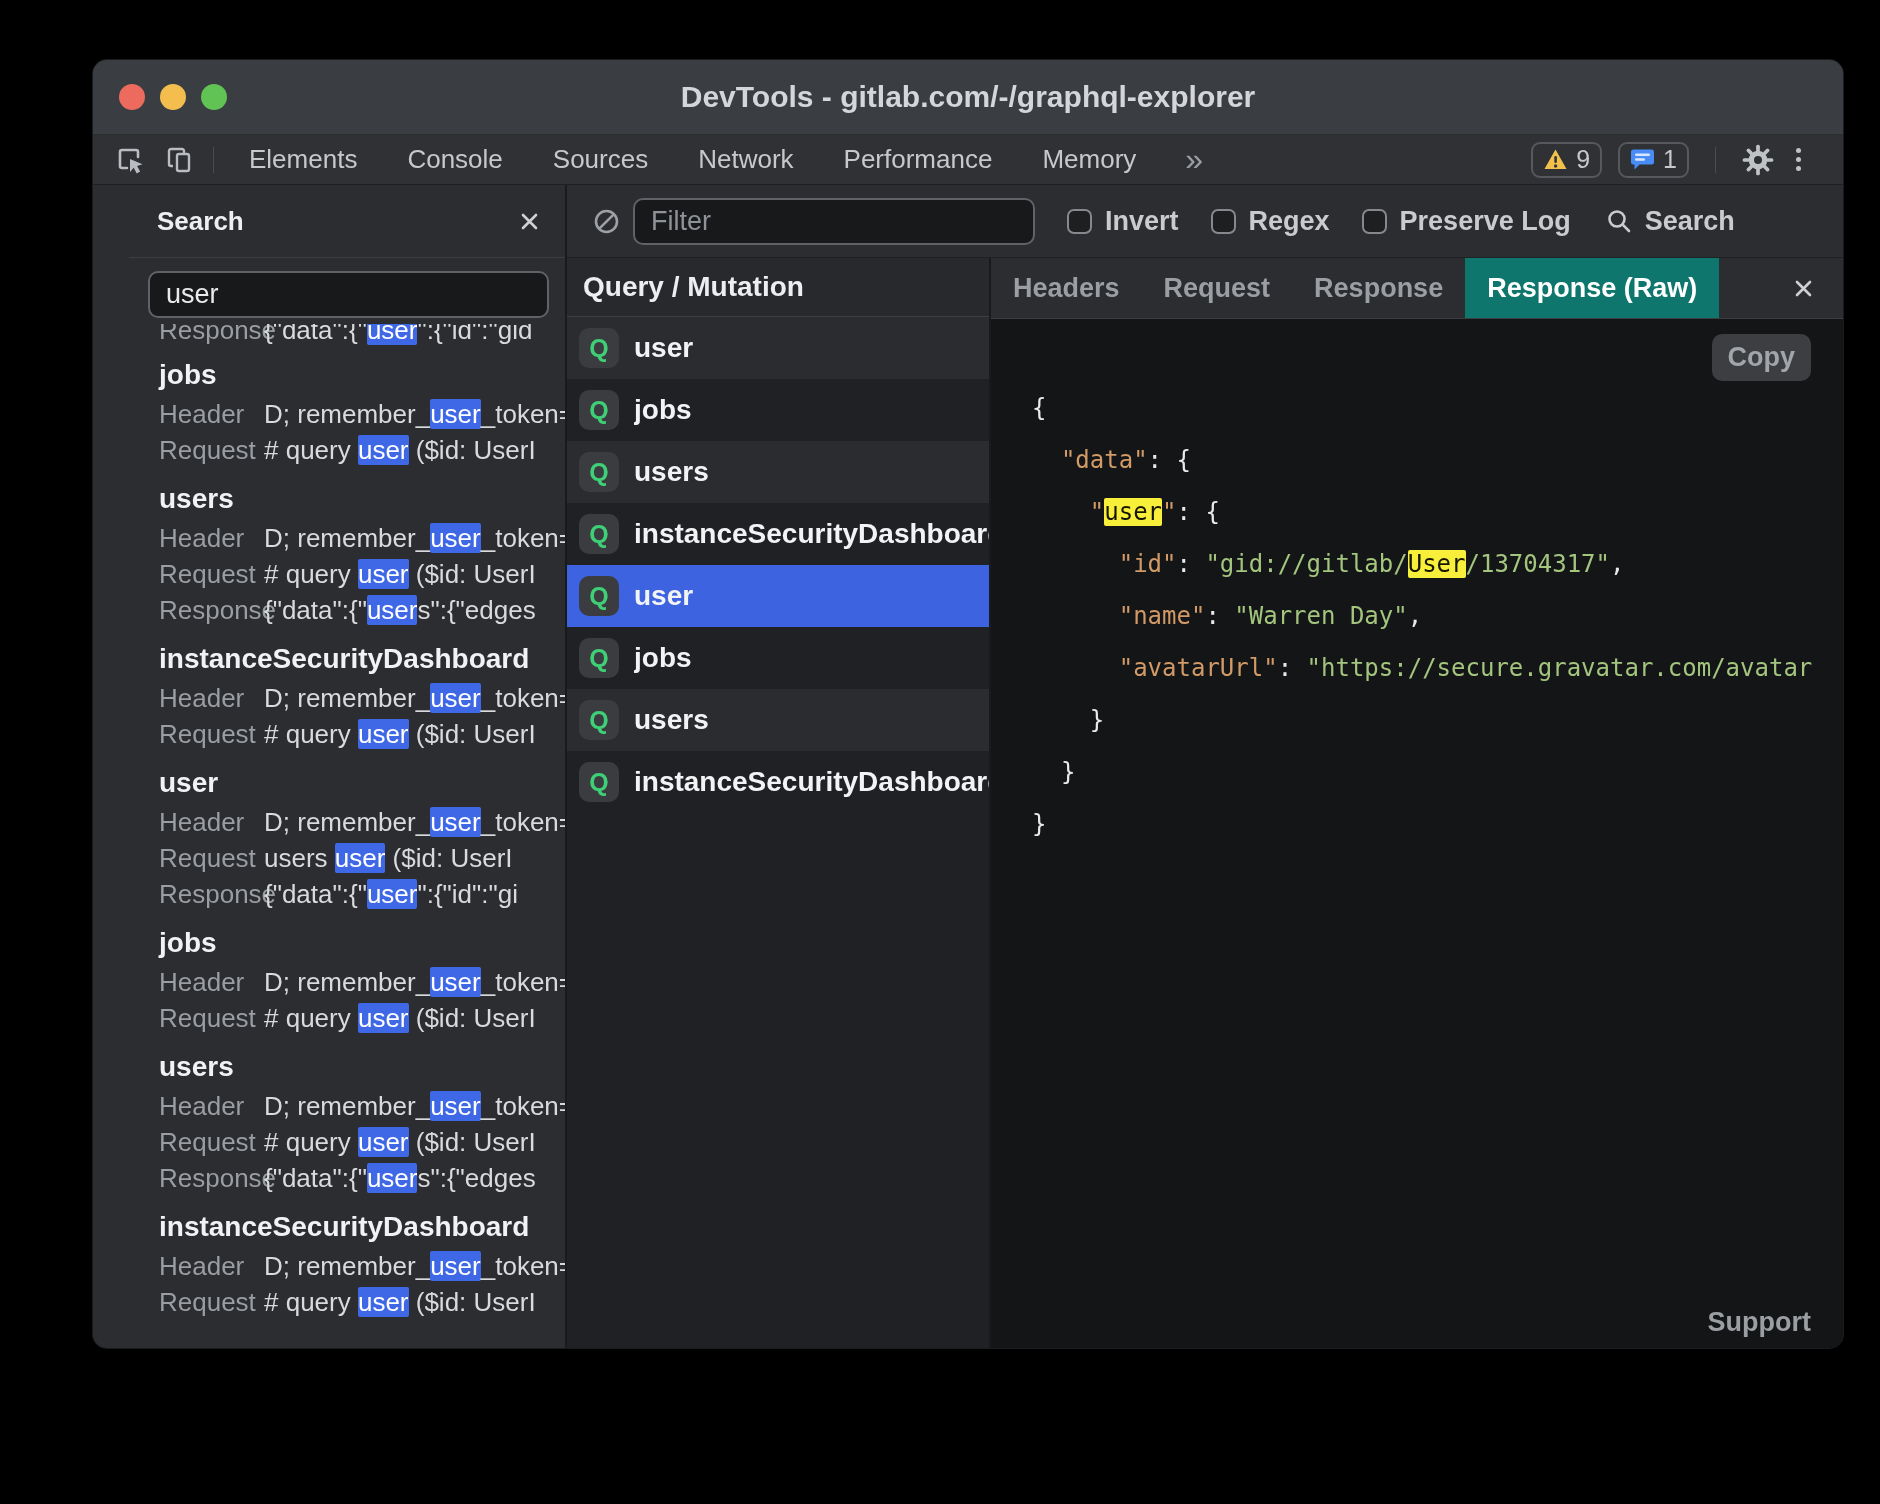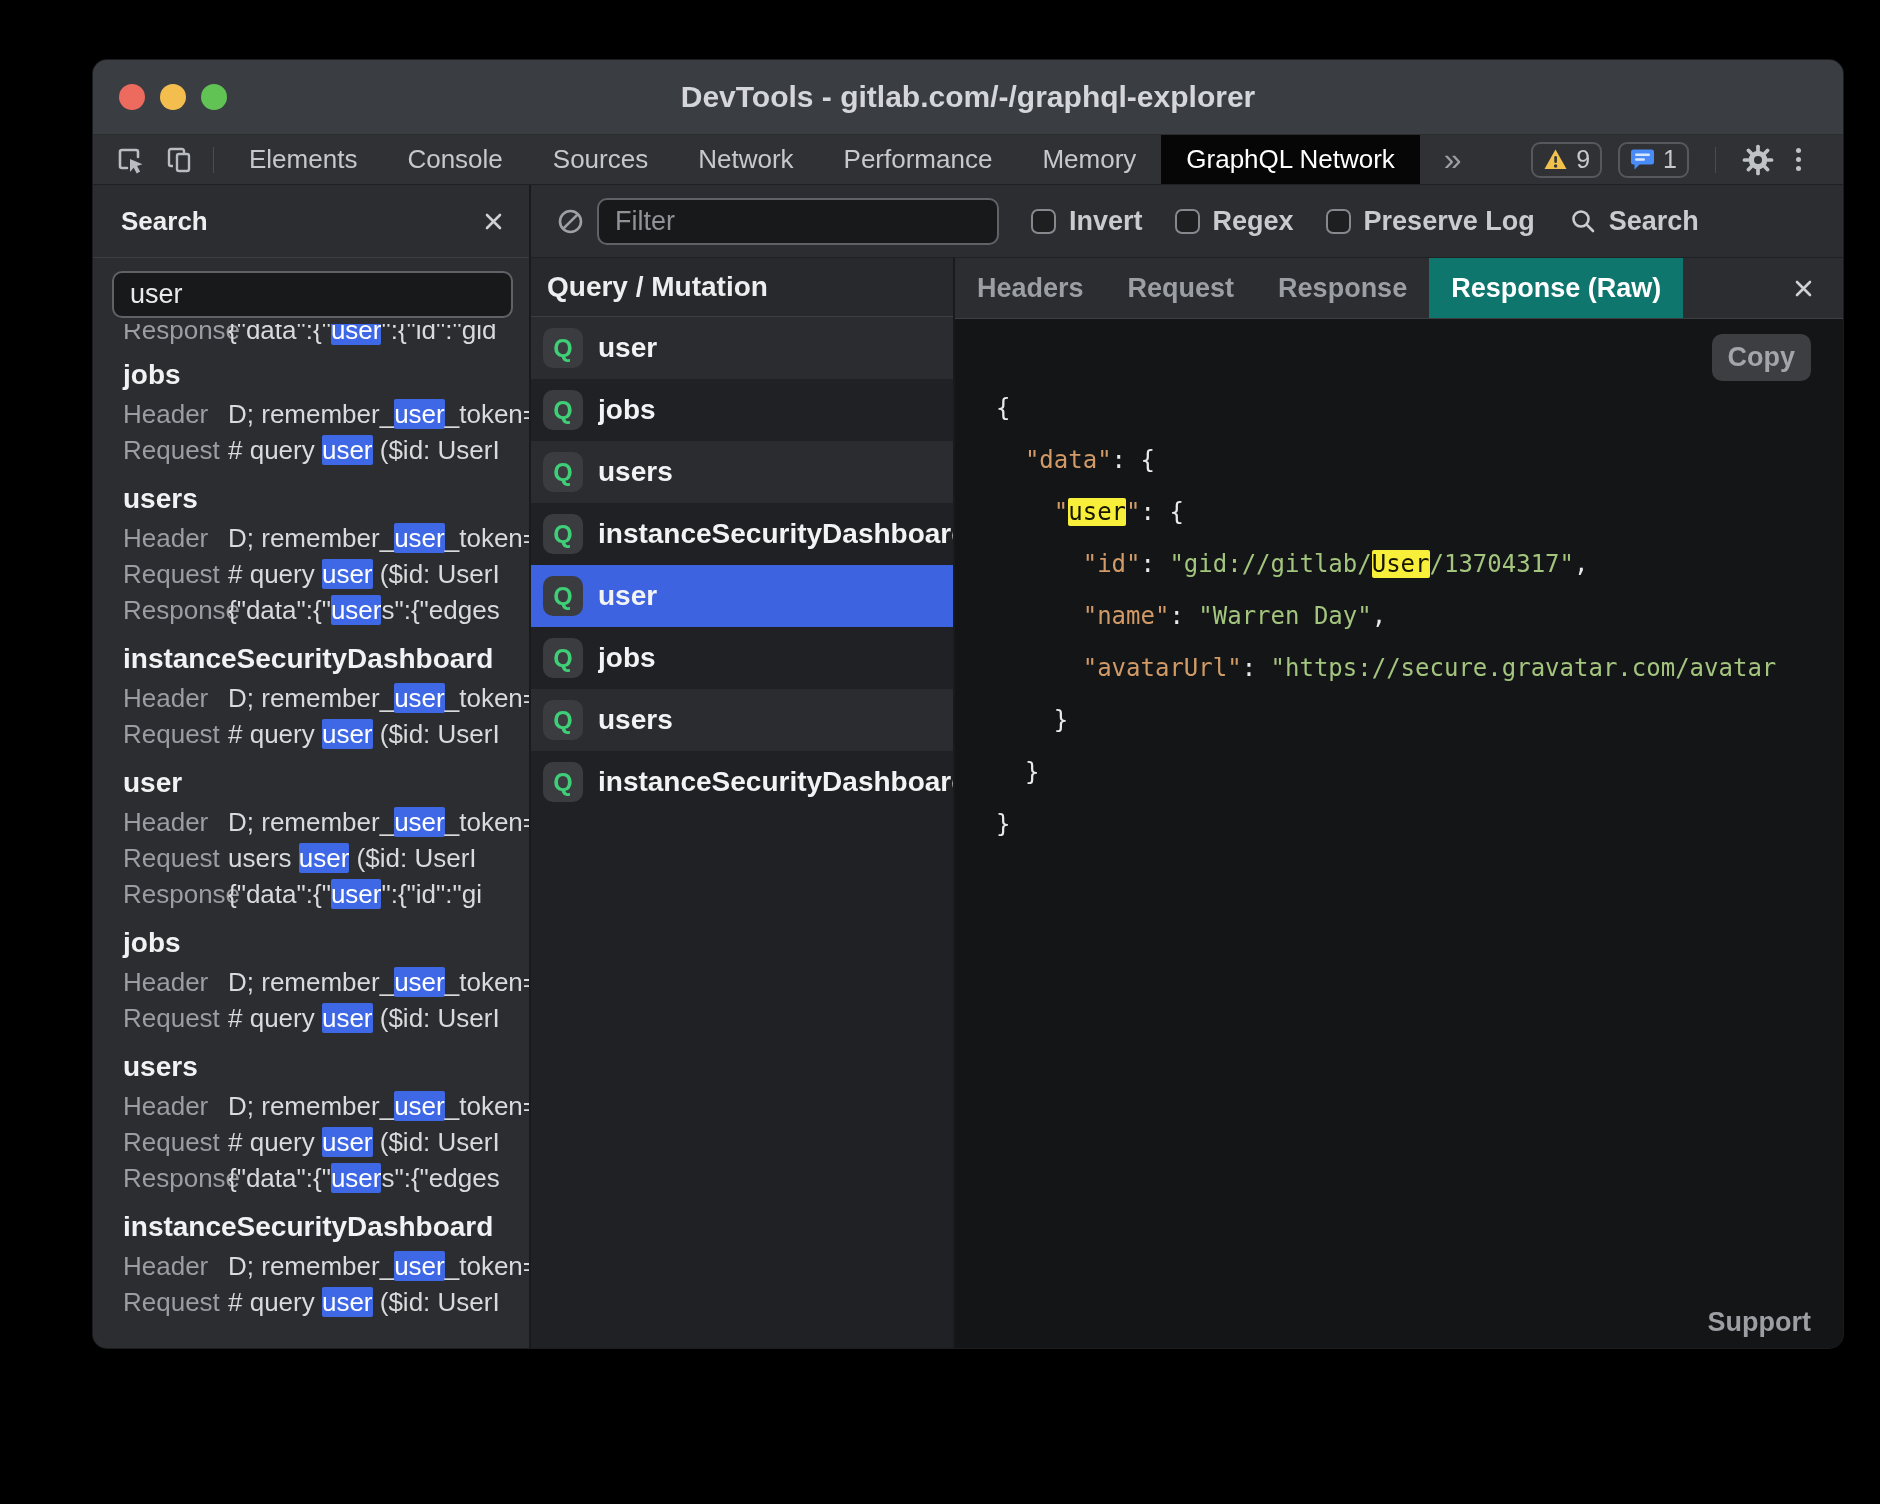--- a/index.html
+++ b/index.html
@@ -20,21 +20,21 @@
   .vsep{width:1px;background:#4a4d50;height:26px;align-self:center;margin:0 10px;flex:none;}
   .dt-tabs{display:flex;align-items:stretch;}
   .dt-tab{display:flex;align-items:center;padding:0 25px;font-size:26px;color:#c6c8cb;white-space:nowrap;}
   .dt-tab.sel{background:#060607;color:#fff;}
   .more{display:flex;align-items:center;color:#9b9ea3;font-size:32px;padding:0 24px;}
   .right-cluster{margin-left:auto;display:flex;align-items:center;gap:16px;padding-right:36px;}
   .badge{display:flex;align-items:center;gap:8px;border:2px solid #55585c;border-radius:9px;height:36px;padding:0 10px;font-size:25px;color:#c6c8cb;box-sizing:border-box;}
   .dots{display:flex;flex-direction:column;gap:4px;padding:0 6px;}
   .dots i{width:5px;height:5px;border-radius:50%;background:#c0c3c6;}
   
-  .content{flex:1;display:flex;min-height:0;}
+  .content{flex:1;display:flex;min-height:0;margin-left:36px;}
   
   .left-panel{width:438px;flex:none;display:flex;flex-direction:column;background:#2b2d30;border-right:2px solid #191a1c;box-sizing:border-box;}
   .search-header{height:72px;flex:none;display:flex;align-items:center;justify-content:space-between;padding:0 22px 0 28px;border-bottom:1px solid #3c3e41;}
   .sh-title{font-size:26px;font-weight:bold;color:#eceef0;}
   .icon-btn{display:flex;align-items:center;justify-content:center;}
   .search-input-wrap{padding:13px 16px 0 19px;flex:none;}
   .text-input{box-sizing:border-box;height:47px;border-radius:10px;border:2px solid #5f6266;background:#17191b;
               color:#e8eaec;font-size:27px;padding:0 16px;font-family:inherit;outline:none;width:100%;}
   .text-input::placeholder{color:#8f9296;}
   .results{flex:1;overflow:hidden;padding:6px 0 0 30px;font-size:26px;}
@@ -111,21 +111,20 @@
         </svg>
       </span>
       <span class="vsep"></span>
       <div class="dt-tabs">
           <div class="dt-tab">Elements</div>
           <div class="dt-tab">Console</div>
           <div class="dt-tab">Sources</div>
           <div class="dt-tab">Network</div>
           <div class="dt-tab">Performance</div>
           <div class="dt-tab">Memory</div>
-          <div class="dt-tab sel">GraphQL Network</div>
         </div>
       <span class="more">»</span>
       <div class="right-cluster">
         <span class="badge">
           <span class="icon-btn">
             <svg width="25" height="23" viewBox="0 0 25 23">
               <path d="M12.5 1.5 23.5 21 H1.5 Z" fill="#f2c14b"></path>
               <rect x="11.3" y="8" width="2.6" height="7" rx="1.2" fill="#33343a"></rect>
               <circle cx="12.6" cy="18" r="1.7" fill="#33343a"></circle>
             </svg>

